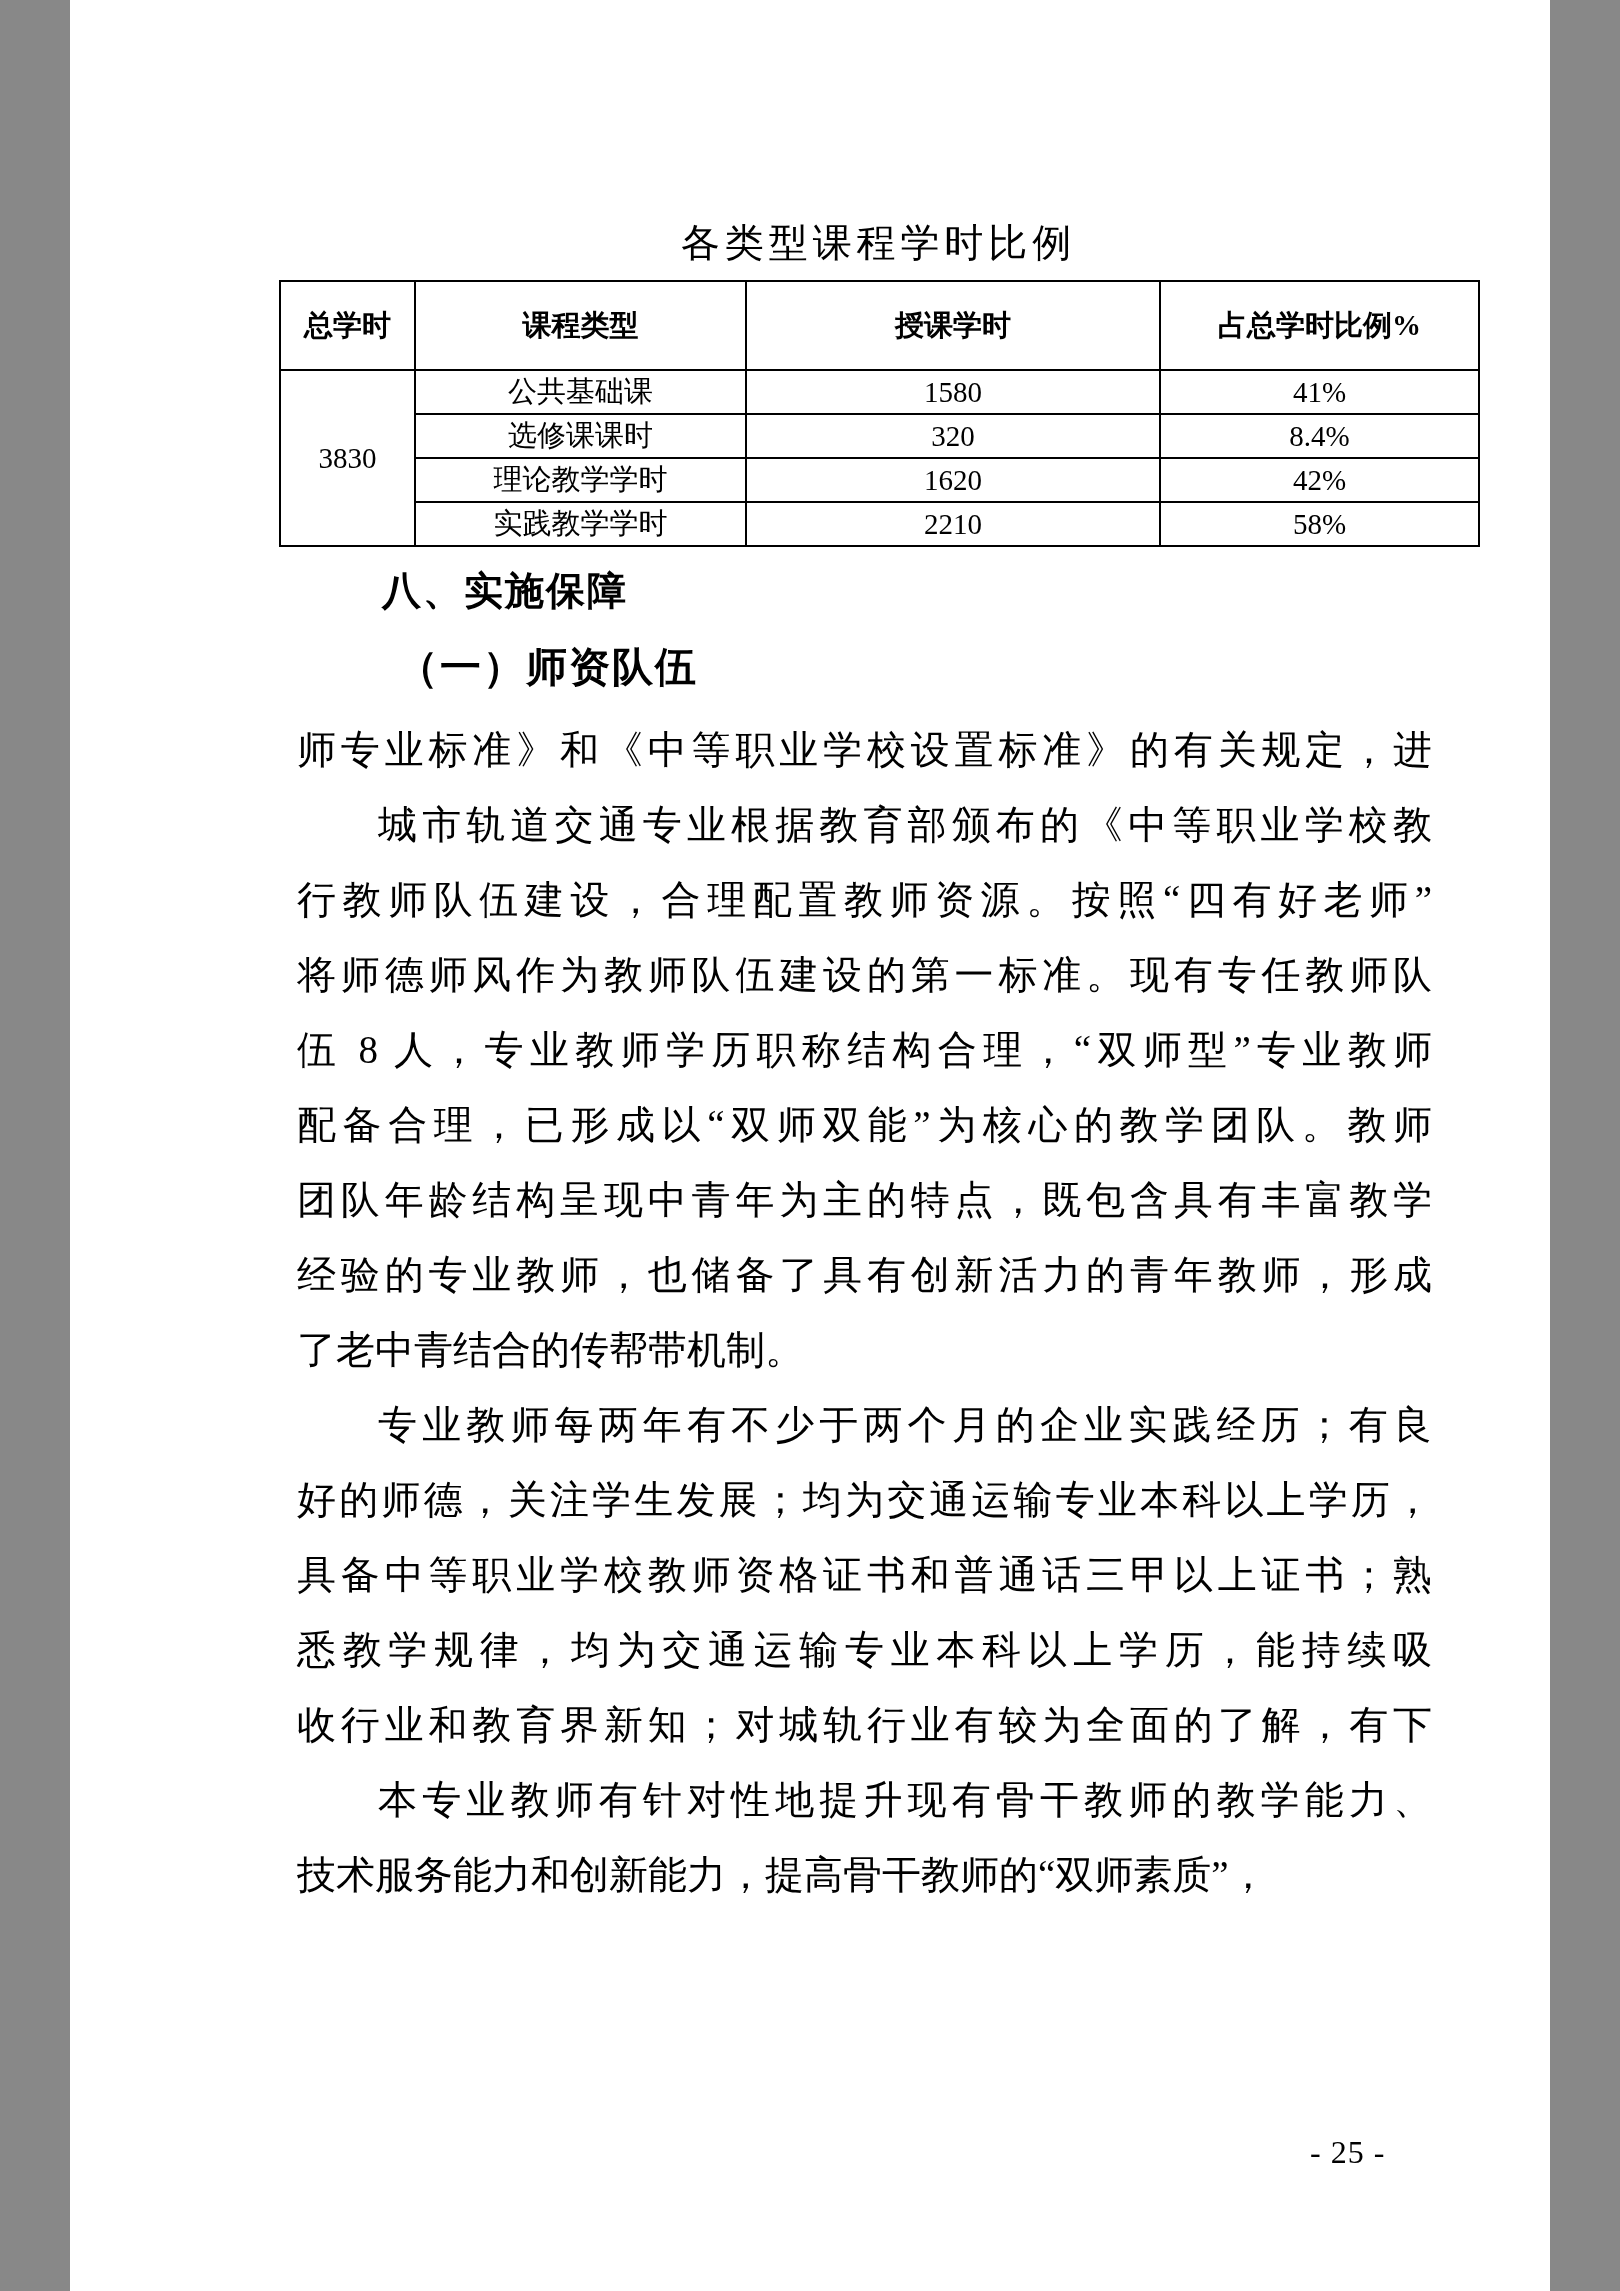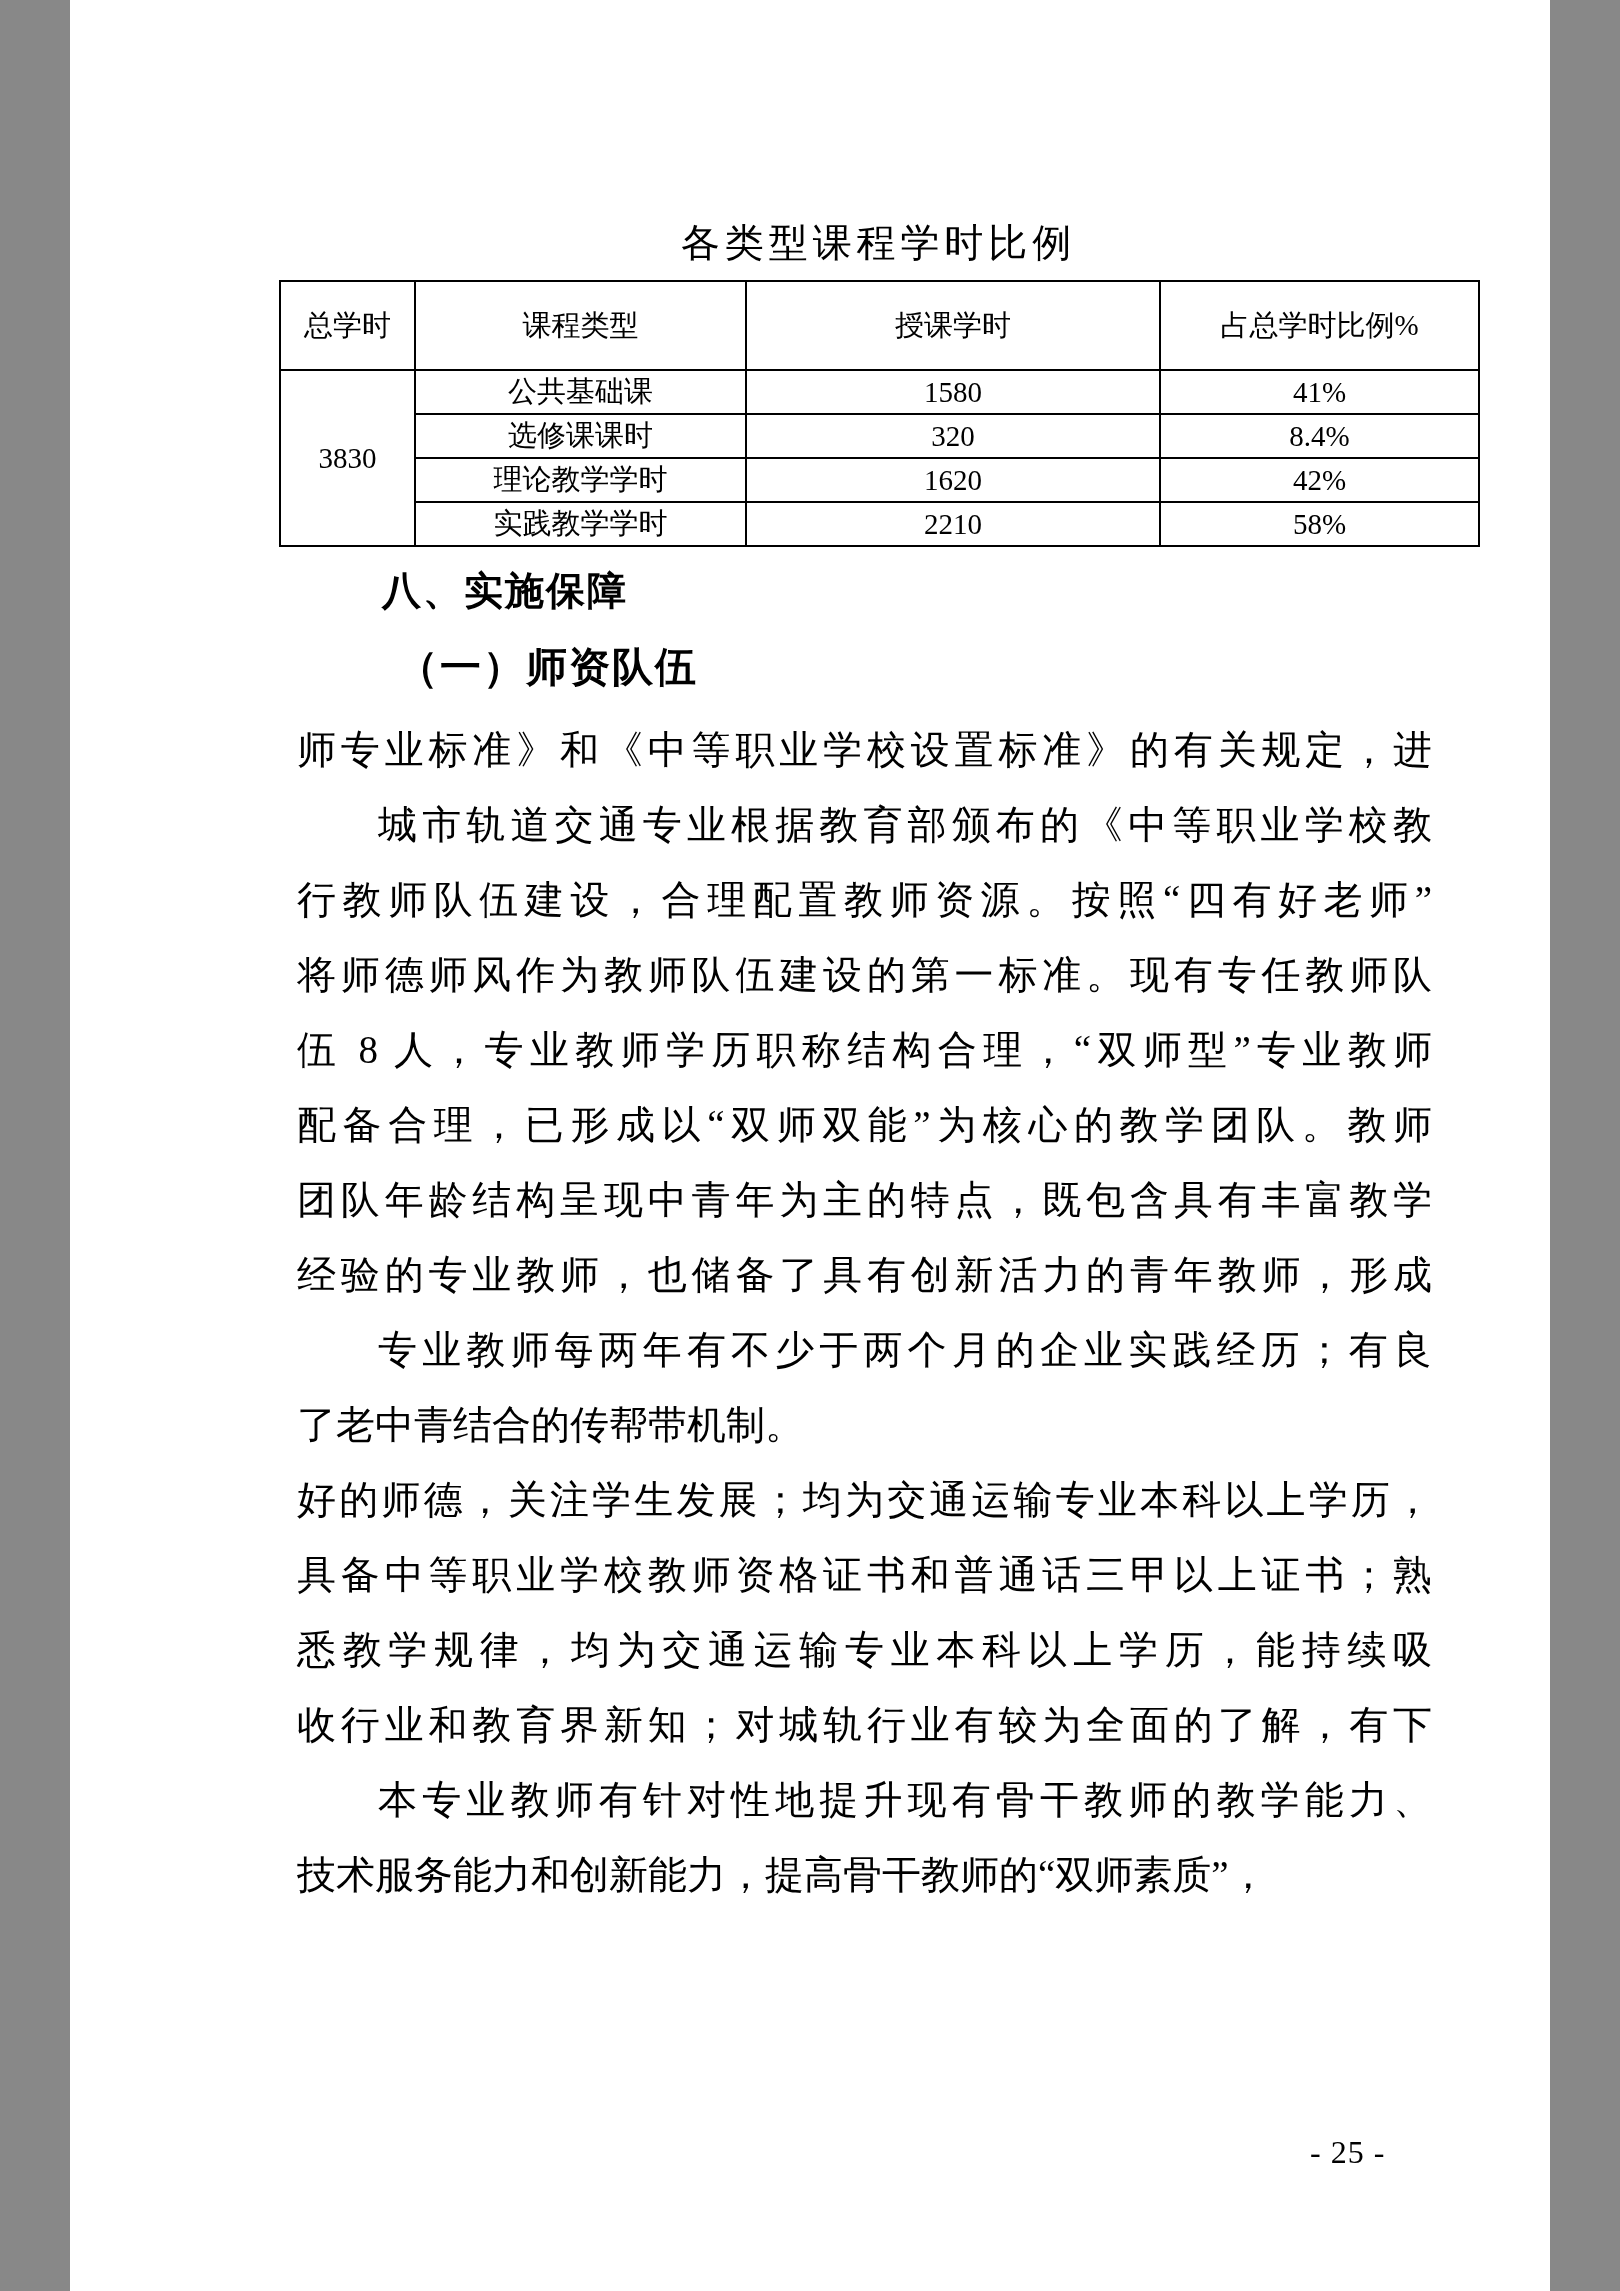--- a/index.html
+++ b/index.html
@@ -27,21 +27,21 @@
   }
   table.doc-table th,
   table.doc-table td{
     border:2px solid #000;
     text-align:center;vertical-align:middle;
     padding:0;
     font-size:29px;
     overflow:hidden;
   }
   table.doc-table thead tr{height:89px;}
-  table.doc-table thead th{font-weight:400;border-bottom:2.9px solid #000;}
+  table.doc-table thead th{font-weight:700;border-bottom:2.9px solid #000;}
   table.doc-table tbody tr{height:44px;}
   table.doc-table td.total-cell{font-size:29px;}
   .h1{
     position:absolute;left:312px;top:568px;
     font-family:"Liberation Sans","DejaVu Sans",sans-serif;
     font-size:39px;font-weight:700;line-height:45px;
     letter-spacing:2px;
   }
   .h2{
     position:absolute;left:327px;top:645px;
@@ -119,23 +119,23 @@
 
   <div class="body-text">
     <div class="line fill">师专业标准》和《中等职业学校设置标准》的有关规定，进</div>
     <div class="line fill indent">城市轨道交通专业根据教育部颁布的《中等职业学校教</div>
     <div class="line fill">行教师队伍建设，合理配置教师资源。按照“四有好老师”</div>
     <div class="line fill">将师德师风作为教师队伍建设的第一标准。现有专任教师队</div>
     <div class="line fill">伍 8 人，专业教师学历职称结构合理，“双师型”专业教师</div>
     <div class="line fill">配备合理，已形成以“双师双能”为核心的教学团队。教师</div>
     <div class="line fill">团队年龄结构呈现中青年为主的特点，既包含具有丰富教学</div>
     <div class="line fill">经验的专业教师，也储备了具有创新活力的青年教师，形成</div>
+    <div class="line end">了老中青结合的传帮带机制。</div>
+
     <div class="line fill indent">专业教师每两年有不少于两个月的企业实践经历；有良</div>
-
-    <div class="line end">了老中青结合的传帮带机制。</div>
     <div class="line fill">好的师德，关注学生发展；均为交通运输专业本科以上学历，</div>
     <div class="line fill">具备中等职业学校教师资格证书和普通话三甲以上证书；熟</div>
     <div class="line fill">悉教学规律，均为交通运输专业本科以上学历，能持续吸</div>
     <div class="line fill">收行业和教育界新知；对城轨行业有较为全面的了解，有下</div>
 
     <div class="line fill indent">本专业教师有针对性地提升现有骨干教师的教学能力、</div>
     <div class="line end">技术服务能力和创新能力，提高骨干教师的“双师素质”，</div>
   </div>
 
   <div class="page-number">- 25 -</div>

